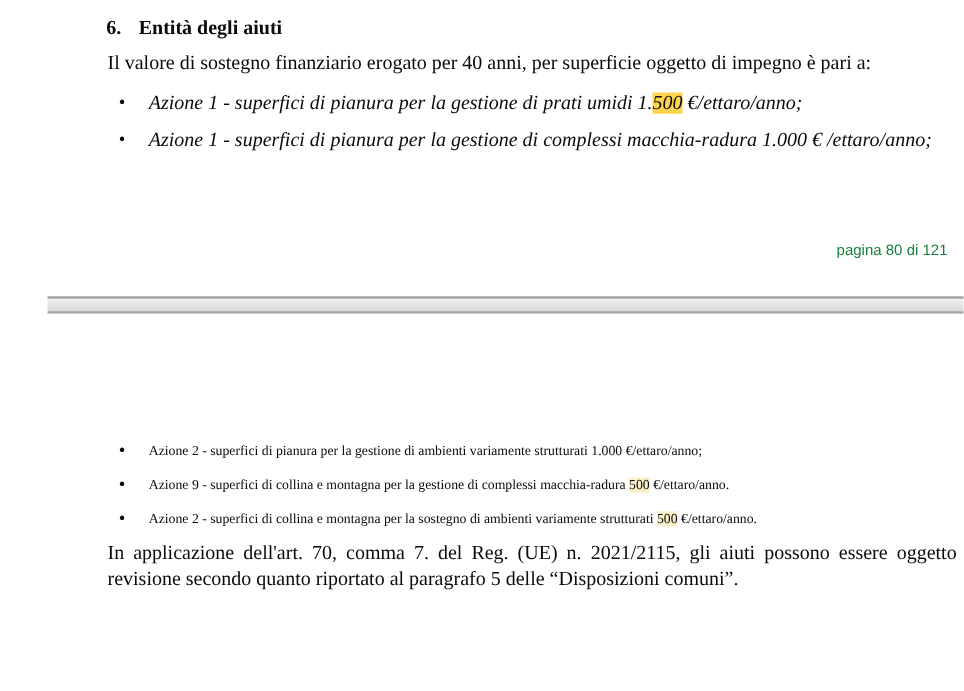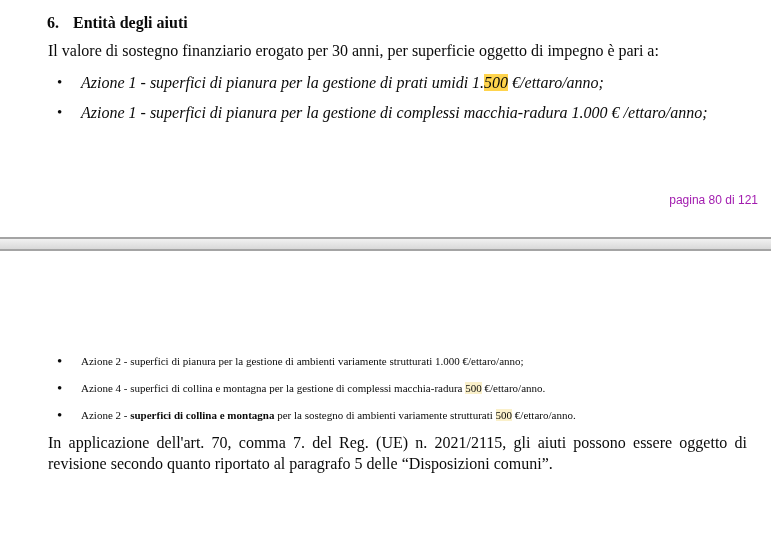--- a/index.html
+++ b/index.html
@@ -7,21 +7,21 @@
     --hl-pale: #faf0ca;
     --sep-line: #a4a4a4;
     --sep-fill-top: #f1f1f1;
     --sep-fill-bottom: #d9d9d9;
     --ink: #0a0a0a;
   }
   * { margin:0; padding:0; box-sizing:border-box; }
   html,body { width:771px; height:553px; background:#fff; overflow:hidden; }
   body { font-family:"Liberation Serif", serif; color:var(--ink); position:relative; }
 
-  .viewport { position:absolute; inset:0; }
+  .viewport { position:absolute; inset:0;margin-left:38px; }
 
   .page { position:absolute; left:0; right:0; background:#fff; }
   .page1 { top:0; height:237px; }
   .page2 { top:251px; height:302px; }
 
   .page-break {
     position:absolute; left:0; right:0; top:237px; height:14px;
     border-top:2px solid var(--sep-line);
     border-bottom:2px solid var(--sep-line);
     background:linear-gradient(to bottom, var(--sep-fill-top), var(--sep-fill-bottom));
@@ -41,52 +41,52 @@
   .bullet { position:absolute; left:57px; display:flex; align-items:flex-start; }
   .bullet .marker { display:inline-block; width:24px; font-size:15px; line-height:21px; }
   .bullet .btext { font-size:16px; line-height:21px;font-style:italic; }
   .b1 { top:72px; }
   .b2 { top:102px; }
   .nowrap { white-space:nowrap; }
 
   .footer {
     position:absolute; top:193px; right:13px;
     font-family:"Liberation Sans", sans-serif;
-    font-size:12px; color:#a21caf;
+    font-size:12px; color:#15803d;
   }
 
   .bottom-content { position:absolute; top:100px; left:48px; width:699px; }
   .jbullet { display:flex; align-items:flex-start; margin-left:9px; margin-bottom:6px; }
   .jbullet .marker { flex:0 0 24px; font-size:15px; line-height:21px; }
   .jbullet .btext {
     width:666px; font-size:11px; line-height:21px;
     text-align:justify;
   }
 
   .closing {
     margin-top:6px; width:699px;
     font-size:16px; line-height:21px; text-align:justify;
   }
 
   .hl-strong { background:var(--hl-strong); }
   .hl-pale { background:var(--hl-pale); }
-  .bold { font-weight:bold; }
+  .bold { font-weight:normal; }
 </style>
 </head>
 <body>
 
 <div class="viewport">
 
   <section class="page page1">
     <h2 class="heading">
       <span class="hnum">6.</span>
       <span class="htext">Entità degli aiuti</span>
     </h2>
 
-    <p class="intro">Il valore di sostegno finanziario erogato per 30 anni, per superficie oggetto di impegno è pari a:</p>
+    <p class="intro">Il valore di sostegno finanziario erogato per 40 anni, per superficie oggetto di impegno è pari a:</p>
 
     <div class="bullet b1">
       <span class="marker">•</span>
       <span class="btext nowrap"><span>Azione 1 - superfici di pianura per la gestione di prati umidi 1.</span><span class="hl-strong">500</span><span> €/ettaro/anno;</span></span>
     </div>
     <div class="bullet b2">
       <span class="marker">•</span>
       <span class="btext nowrap"><span>Azione 1 - superfici di pianura per la gestione di complessi macchia-radura 1.000 € /ettaro/anno;</span></span>
     </div>
 
@@ -98,21 +98,21 @@
   <section class="page page2">
     <div class="bottom-content">
 
       <div class="jbullet">
         <span class="marker">•</span>
         <span class="btext"><span>Azione 2 - superfici di pianura per la gestione di ambienti variamente strutturati 1.000 €/ettaro/anno;</span></span>
       </div>
 
       <div class="jbullet">
         <span class="marker">•</span>
-        <span class="btext"><span>Azione 4 - superfici di collina e montagna per la gestione di complessi macchia-radura </span><span class="hl-pale">500</span><span> €/ettaro/anno.</span></span>
+        <span class="btext"><span>Azione 9 - superfici di collina e montagna per la gestione di complessi macchia-radura </span><span class="hl-pale">500</span><span> €/ettaro/anno.</span></span>
       </div>
 
       <div class="jbullet">
         <span class="marker">•</span>
         <span class="btext"><span>Azione 2 - </span><span class="bold">superfici di collina e montagna</span><span> per la sostegno di ambienti variamente strutturati </span><span class="hl-pale">500</span><span> €/ettaro/anno.</span></span>
       </div>
 
       <p class="closing">In applicazione dell'art. 70, comma 7. del Reg. (UE) n. 2021/2115, gli aiuti possono essere oggetto di revisione secondo quanto riportato al paragrafo 5 delle “Disposizioni comuni”.</p>
     </div>
   </section>

